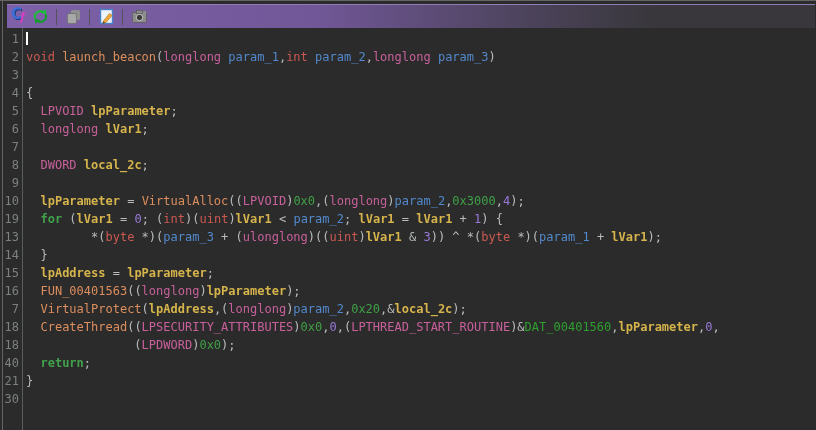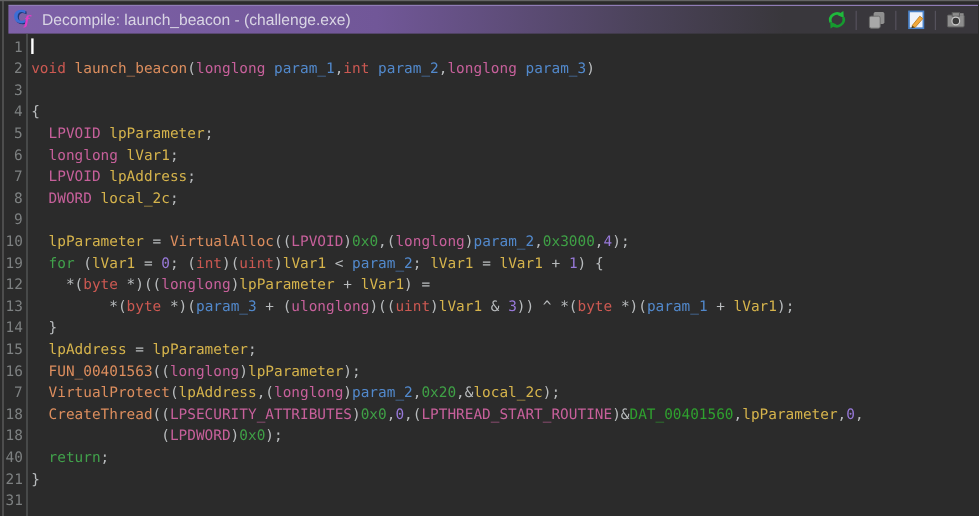--- a/index.html
+++ b/index.html
@@ -27,38 +27,37 @@
   .gutter-line{position:absolute;left:19px;top:-2px;bottom:0;width:1px;background:var(--gutline,#5a5d5e);}
   .line{display:flex;height:18px;line-height:18px;font-size:12px;}
   .gutter{width:15px;padding-left:1px;text-align:right;color:var(--lnum,#7d8081);flex:none;}
   .codetext{margin-left:7px;white-space:pre;}
   .caret{display:inline-block;width:2px;height:13px;background:#ffffff;vertical-align:-2px;}
   .tok-plain{color:var(--c-plain,#b9bcbe);}
   .tok-prim {color:var(--c-prim,#cc5952);}
   .tok-type {color:var(--c-type,#c7609b);}
   .tok-func {color:var(--c-func,#dd8e5e);}
   .tok-param{color:var(--c-param,#5289cc);}
-  .tok-local{color:var(--c-local,#d6b44c);}
-  .tok-kw   {color:var(--c-kw,#41a14b);}
+  .tok-local{color:var(--c-local,#d6b44c);font-weight:bold;}
+  .tok-kw   {color:var(--c-kw,#41a14b);font-weight:bold;}
   .tok-hex  {color:var(--c-hex,#3fa046);}
   .tok-glob {color:var(--c-glob,#2fa02f);}
   .tok-dec  {color:var(--c-dec,#9879d9);}
 </style>
 </head>
 <body>
 
 <div class="frame-top"></div>
 <div class="frame-left"></div>
 
 <div class="titlebar">
   <span class="dicon">
     <span class="c">C</span>
     <span class="f">f</span>
   </span>
-  <span class="title-text">Decompile: launch_beacon - (challenge.exe)</span>
   <span class="toolbar">
     <button class="tb-btn">
       <svg width="17" height="17" viewBox="0 0 17 17">
         <path d="M3.2 10.6 A5.6 5.6 0 0 1 12.2 4.6" fill="none" stroke="#1fb93c" stroke-width="2.2"></path>
         <polygon points="13.8,1.2 14.2,7.0 8.8,4.6" fill="#1fb93c"></polygon>
         <path d="M13.8 6.4 A5.6 5.6 0 0 1 4.8 12.4" fill="none" stroke="#169a2f" stroke-width="2.2"></path>
         <polygon points="3.2,15.8 2.8,10.0 8.2,12.4" fill="#169a2f"></polygon>
       </svg>
     </button>
     <span class="tb-sep"></span>
@@ -110,41 +109,36 @@
     <div class="line">
       <span class="gutter">5</span>
       <span class="codetext"><span class="tok-plain">  </span><span class="tok-type">LPVOID</span><span class="tok-plain"> </span><span class="tok-local">lpParameter</span><span class="tok-plain">;</span></span>
     </div>
     <div class="line">
       <span class="gutter">6</span>
       <span class="codetext"><span class="tok-plain">  </span><span class="tok-type">longlong</span><span class="tok-plain"> </span><span class="tok-local">lVar1</span><span class="tok-plain">;</span></span>
     </div>
     <div class="line">
       <span class="gutter">7</span>
-      <span class="codetext"><span class="tok-plain">  </span><span class="tok-type">LPVOID</span><span class="tok-plain"> </span><span class="tok-local">lpAddress</span><span class="tok-plain">;</span></span>
     </div>
     <div class="line">
       <span class="gutter">8</span>
       <span class="codetext"><span class="tok-plain">  </span><span class="tok-type">DWORD</span><span class="tok-plain"> </span><span class="tok-local">local_2c</span><span class="tok-plain">;</span></span>
     </div>
     <div class="line">
       <span class="gutter">9</span>
       <span class="codetext"></span>
     </div>
     <div class="line">
       <span class="gutter">10</span>
       <span class="codetext"><span class="tok-plain">  </span><span class="tok-local">lpParameter</span><span class="tok-plain"> = </span><span class="tok-func">VirtualAlloc</span><span class="tok-plain">((</span><span class="tok-type">LPVOID</span><span class="tok-plain">)</span><span class="tok-hex">0x0</span><span class="tok-plain">,(</span><span class="tok-type">longlong</span><span class="tok-plain">)</span><span class="tok-param">param_2</span><span class="tok-plain">,</span><span class="tok-hex">0x3000</span><span class="tok-plain">,</span><span class="tok-dec">4</span><span class="tok-plain">);</span></span>
     </div>
     <div class="line">
       <span class="gutter">19</span>
       <span class="codetext"><span class="tok-plain">  </span><span class="tok-kw">for</span><span class="tok-plain"> (</span><span class="tok-local">lVar1</span><span class="tok-plain"> = </span><span class="tok-dec">0</span><span class="tok-plain">; (</span><span class="tok-prim">int</span><span class="tok-plain">)(</span><span class="tok-prim">uint</span><span class="tok-plain">)</span><span class="tok-local">lVar1</span><span class="tok-plain"> &lt; </span><span class="tok-param">param_2</span><span class="tok-plain">; </span><span class="tok-local">lVar1</span><span class="tok-plain"> = </span><span class="tok-local">lVar1</span><span class="tok-plain"> + </span><span class="tok-dec">1</span><span class="tok-plain">) {</span></span>
-    </div>
-    <div class="line">
-      <span class="gutter">12</span>
-      <span class="codetext"><span class="tok-plain">    *(</span><span class="tok-prim">byte</span><span class="tok-plain"> *)((</span><span class="tok-type">longlong</span><span class="tok-plain">)</span><span class="tok-local">lpParameter</span><span class="tok-plain"> + </span><span class="tok-local">lVar1</span><span class="tok-plain">) =</span></span>
     </div>
     <div class="line">
       <span class="gutter">13</span>
       <span class="codetext"><span class="tok-plain">         *(</span><span class="tok-prim">byte</span><span class="tok-plain"> *)(</span><span class="tok-param">param_3</span><span class="tok-plain"> + (</span><span class="tok-type">ulonglong</span><span class="tok-plain">)((</span><span class="tok-prim">uint</span><span class="tok-plain">)</span><span class="tok-local">lVar1</span><span class="tok-plain"> &amp; </span><span class="tok-dec">3</span><span class="tok-plain">)) ^ *(</span><span class="tok-prim">byte</span><span class="tok-plain"> *)(</span><span class="tok-param">param_1</span><span class="tok-plain"> + </span><span class="tok-local">lVar1</span><span class="tok-plain">);</span></span>
     </div>
     <div class="line">
       <span class="gutter">14</span>
       <span class="codetext"><span class="tok-plain">  }</span></span>
     </div>
     <div class="line">
@@ -169,16 +163,16 @@
     </div>
     <div class="line">
       <span class="gutter">40</span>
       <span class="codetext"><span class="tok-plain">  </span><span class="tok-kw">return</span><span class="tok-plain">;</span></span>
     </div>
     <div class="line">
       <span class="gutter">21</span>
       <span class="codetext"><span class="tok-plain">}</span></span>
     </div>
     <div class="line">
-      <span class="gutter">31</span>
+      <span class="gutter">30</span>
       <span class="codetext"></span>
     </div>
   </div>
 
 </body></html>

